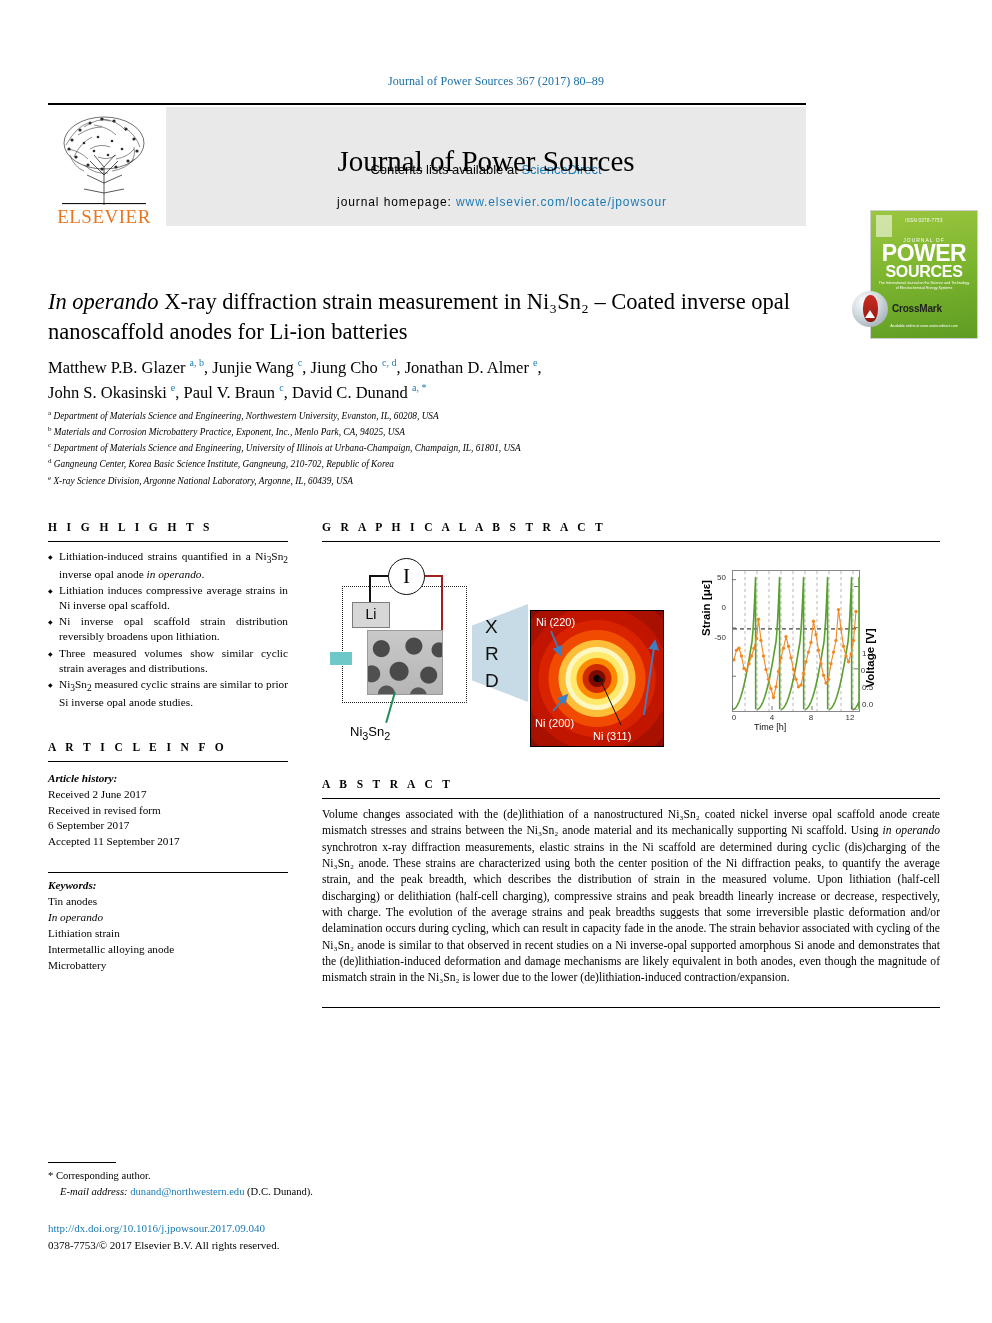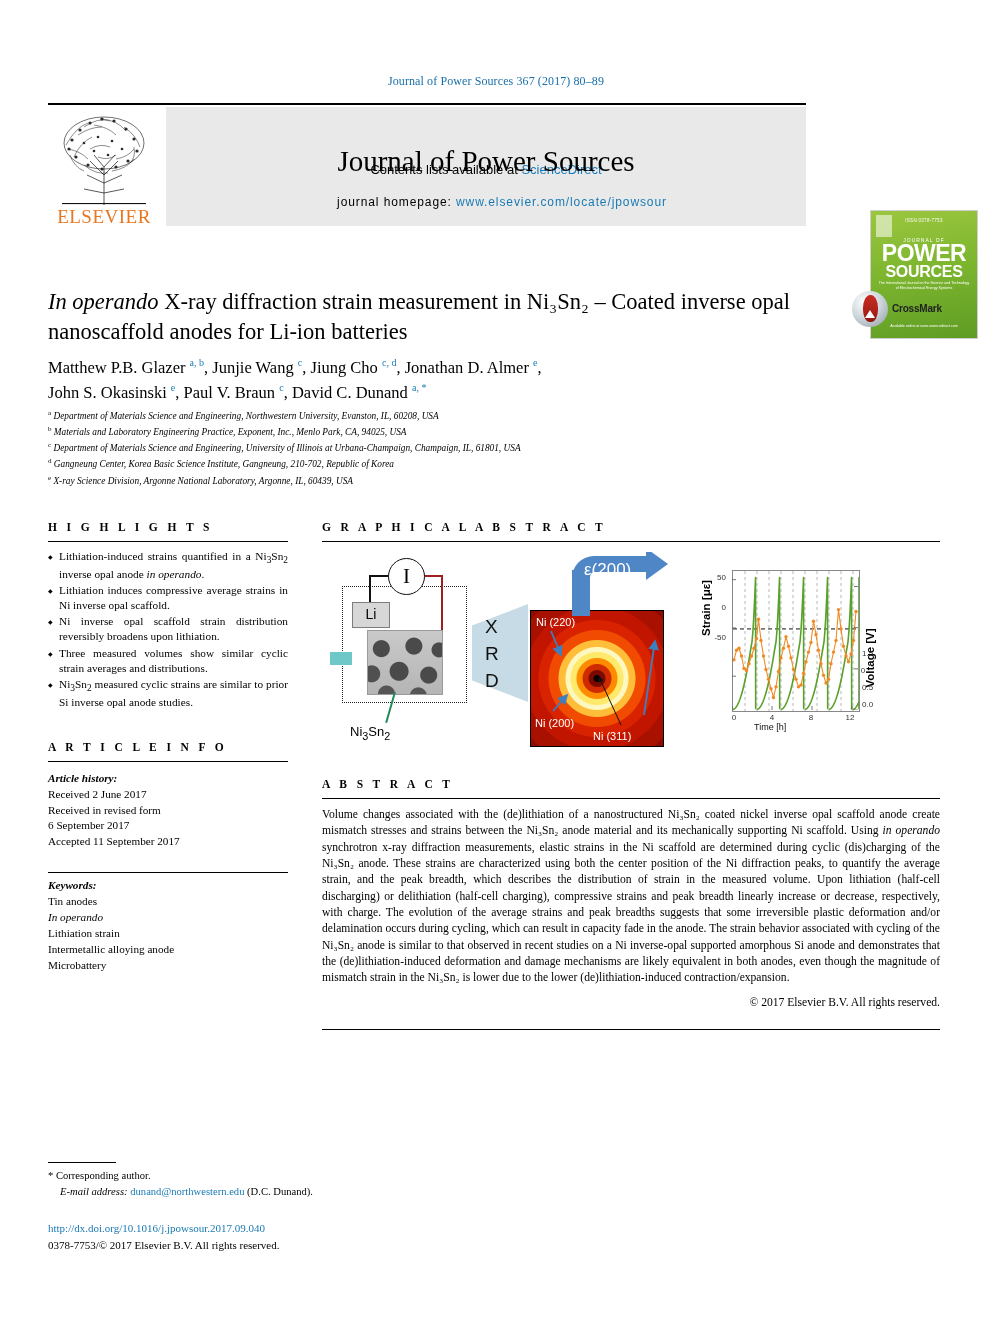--- a/index.html
+++ b/index.html
@@ -552,21 +552,21 @@
     <div class="cm-text">CrossMark</div>
   </div>
 
   <div class="authors">
     <div>Matthew P.B. Glazer <sup>a, b</sup>, Junjie Wang <sup>c</sup>, Jiung Cho <sup>c, d</sup>, Jonathan D. Almer <sup>e</sup>,</div>
     <div>John S. Okasinski <sup>e</sup>, Paul V. Braun <sup>c</sup>, David C. Dunand <sup>a, *</sup></div>
   </div>
 
   <div class="affils">
     <div><sup>a</sup> <span>Department of Materials Science and Engineering, Northwestern University, Evanston, IL, 60208, USA</span></div>
-    <div><sup>b</sup> <span>Materials and Laboratory Engineering Practice, Exponent, Inc., Menlo Park, CA, 94025, USA</span></div>
+    <div><sup>b</sup> <span>Materials and Corrosion Microbattery Practice, Exponent, Inc., Menlo Park, CA, 94025, USA</span></div>
     <div><sup>c</sup> <span>Department of Materials Science and Engineering, University of Illinois at Urbana-Champaign, Champaign, IL, 61801, USA</span></div>
     <div><sup>d</sup> <span>Gangneung Center, Korea Basic Science Institute, Gangneung, 210-702, Republic of Korea</span></div>
     <div><sup>e</sup> <span>X-ray Science Division, Argonne National Laboratory, Argonne, IL, 60439, USA</span></div>
   </div>
 
   <div class="colL">
 
     <div class="sec-head">H I G H L I G H T S</div>
     <div class="sec-rule"></div>
     <ul class="hl-list">
@@ -639,27 +639,20 @@
               <path d="M0,0 L6,3 L0,6 z" fill="#111"></path>
             </marker>
           </defs>
           <line x1="20" y1="20" x2="30" y2="44" stroke="#3d7fc1" stroke-width="1.8" marker-end="url(#abhead)"></line>
           <line x1="22" y1="100" x2="36" y2="84" stroke="#3d7fc1" stroke-width="1.8" marker-end="url(#abhead)"></line>
           <line x1="113" y1="104" x2="124" y2="30" stroke="#3d7fc1" stroke-width="1.8" marker-end="url(#abhead)"></line>
           <line x1="90" y1="114" x2="68" y2="66" stroke="#111" stroke-width="1" marker-end="url(#abhead2)"></line>
         </svg>
       </div>
 
-      <div class="eps-arrow">
-        <div class="eps-body"></div>
-        <div class="eps-elbow"></div>
-        <div class="eps-bar"></div>
-        <div class="eps-head"></div>
-        <div class="eps-text">ε(200)</div>
-      </div>
 
       <div class="plot">
         <div class="ylab-strain">Strain [με]</div>
         <div class="ylab-volt">Voltage [V]</div>
 
         <div class="ytick" style="left:22px; top:9px;">50</div>
         <div class="ytick" style="left:22px; top:39px;">0</div>
         <div class="ytick" style="left:22px; top:69px;">-50</div>
 
         <div class="ytick-r" style="left:176px; top:85px;">1.5</div>
@@ -757,21 +750,20 @@
       </div>
     </div>
 
     <div style="height:22px"></div>
 
     <div class="sec-head">A B S T R A C T</div>
     <div class="sec-rule"></div>
     <div class="abs-body">
       <span>Volume changes associated with the (de)lithiation of a nanostructured Ni₃Sn₂ coated nickel inverse opal scaffold anode create mismatch stresses and strains between the Ni₃Sn₂ anode material and its mechanically supporting Ni scaffold. Using </span><span class="it">in operando</span><span> synchrotron x-ray diffraction measurements, elastic strains in the Ni scaffold are determined during cyclic (dis)charging of the Ni₃Sn₂ anode. These strains are characterized using both the center position of the Ni diffraction peaks, to quantify the average strain, and the peak breadth, which describes the distribution of strain in the measured volume. Upon lithiation (half-cell discharging) or delithiation (half-cell charging), compressive strains and peak breadth linearly increase or decrease, respectively, with charge. The evolution of the average strains and peak breadths suggests that some irreversible plastic deformation and/or delamination occurs during cycling, which can result in capacity fade in the anode. The strain behavior associated with cycling of the Ni₃Sn₂ anode is similar to that observed in recent studies on a Ni inverse-opal supported amorphous Si anode and demonstrates that the (de)lithiation-induced deformation and damage mechanisms are likely equivalent in both anodes, even though the magnitude of mismatch strain in the Ni₃Sn₂ is lower due to the lower (de)lithiation-induced contraction/expansion.</span>
     </div>
-    <div class="abs-copy">© 2017 Elsevier B.V. All rights reserved.</div>
     <div class="abs-endrule"></div>
   </div>
 
   <div class="foot-rule"></div>
   <div class="foot-note">
     <div>* Corresponding author.</div>
     <div style="padding-left:12px">
       <span class="it">E-mail address:</span>
       <span class="lnk">dunand@northwestern.edu</span>
       <span>(D.C. Dunand).</span>

